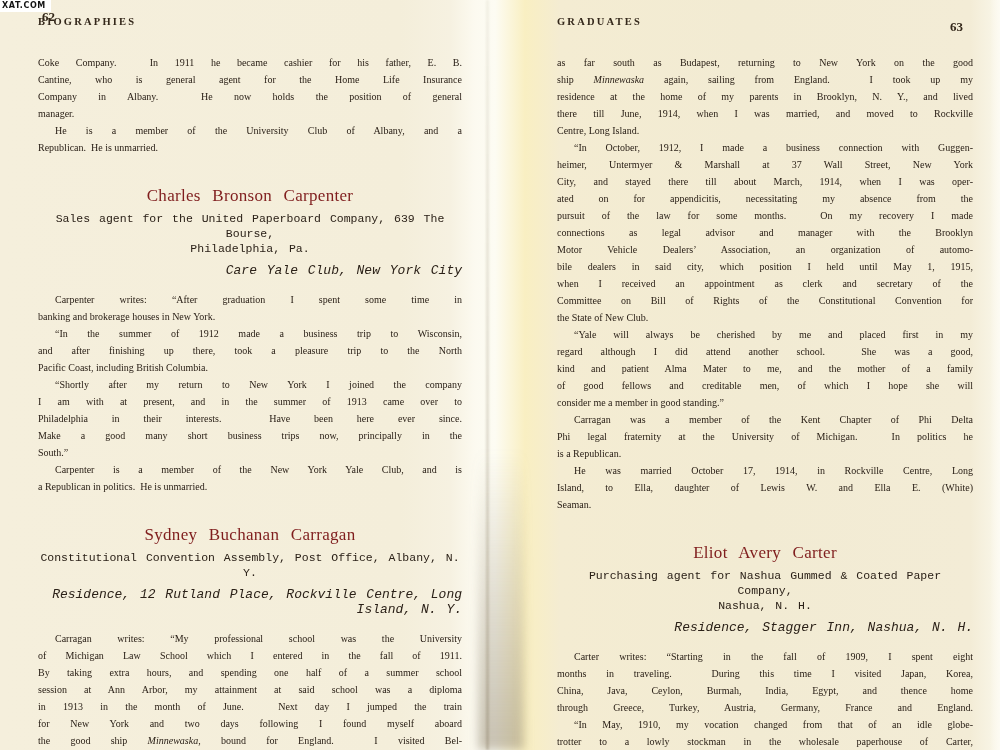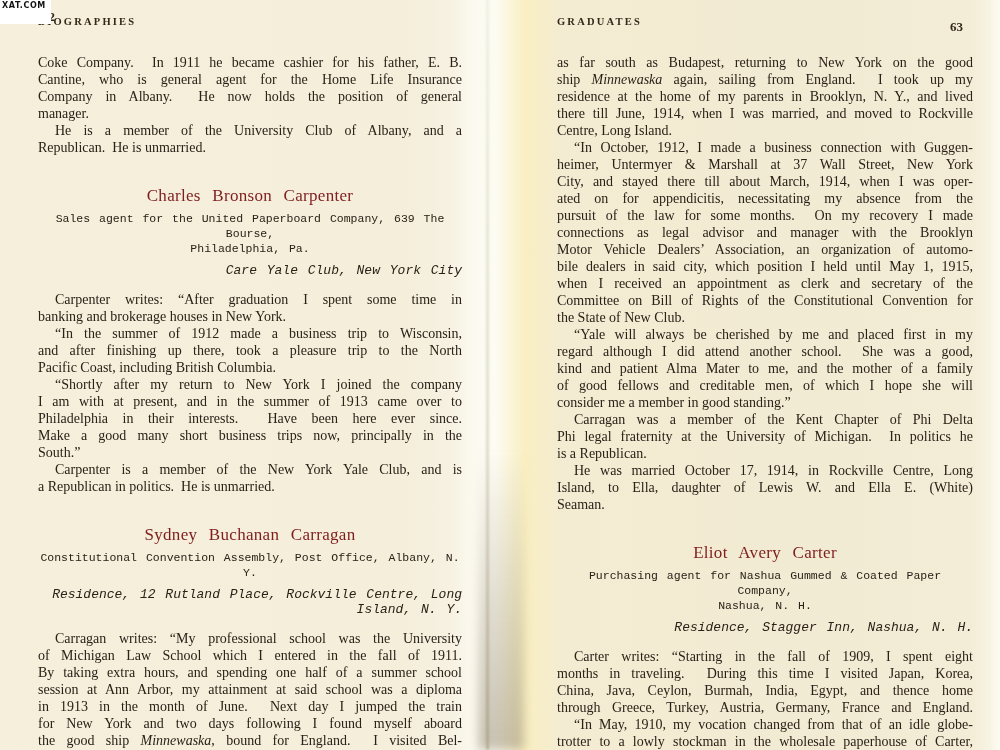--- a/index.html
+++ b/index.html
@@ -16,31 +16,31 @@
     background:linear-gradient(180deg,rgba(150,140,110,.10),rgba(120,105,75,.30));
     filter:blur(1px);pointer-events:none;}
   .gutter-shadow{position:absolute;left:478px;bottom:0;width:46px;height:300px;
     background:linear-gradient(180deg,rgba(130,115,85,0) 0%,rgba(118,104,78,.38) 95%);
     filter:blur(5px);pointer-events:none;}
   .edge-right{position:absolute;right:0;top:0;width:10px;height:100%;
     background:linear-gradient(90deg,rgba(255,255,255,0),rgba(253,251,243,.95));
     pointer-events:none;}
   .watermark{position:absolute;top:0;left:0;background:#ffffff;color:#131313;
     font:bold 8px "DejaVu Sans","Liberation Sans",sans-serif;
-    letter-spacing:.6px;padding:1px 5px 14px 2px;z-index:5;}
+    letter-spacing:.6px;padding:1px 5px 2px 2px;z-index:5;}
   .page{position:absolute;top:16px;}
   .page-left{left:38px;width:424px;}
   .page-right{left:557px;width:416px;}
   .pagehead{position:relative;height:18px;margin-bottom:20px;}
   .running-head{font-size:10.5px;font-weight:bold;
     letter-spacing:2.2px;word-spacing:2px;color:#34281b;}
   .pagenum{position:absolute;font-size:13px;font-weight:bold;color:#34281b;}
   .page-left .pagenum{left:4px;top:-7px;}
   .page-right .pagenum{right:10px;top:3px;}
-  .para{font-size:14px;line-height:17px;}
+  .para{font-size:10px;line-height:17px;}
   .ln{white-space:pre-wrap;text-align:justify;text-align-last:justify;}
   .ln.last{text-align-last:left;}
   .ln.ind{padding-left:17px;}
   .h2{font-size:17px;line-height:20px;text-align:center;font-weight:normal;
     word-spacing:7px;letter-spacing:.3px;margin:30px 0 5px;color:#7f1d1d;}
   .sub{font-size:11.5px;line-height:15px;text-align:center;word-spacing:2px;margin-top:3px;}
   .subi{font-size:13px;line-height:15px;text-align:right;word-spacing:2px;
     font-style:italic;margin:7px 0 13px;}
   .subln{white-space:pre-wrap;font-family:Liberation Mono, monospace;}
 </style>

